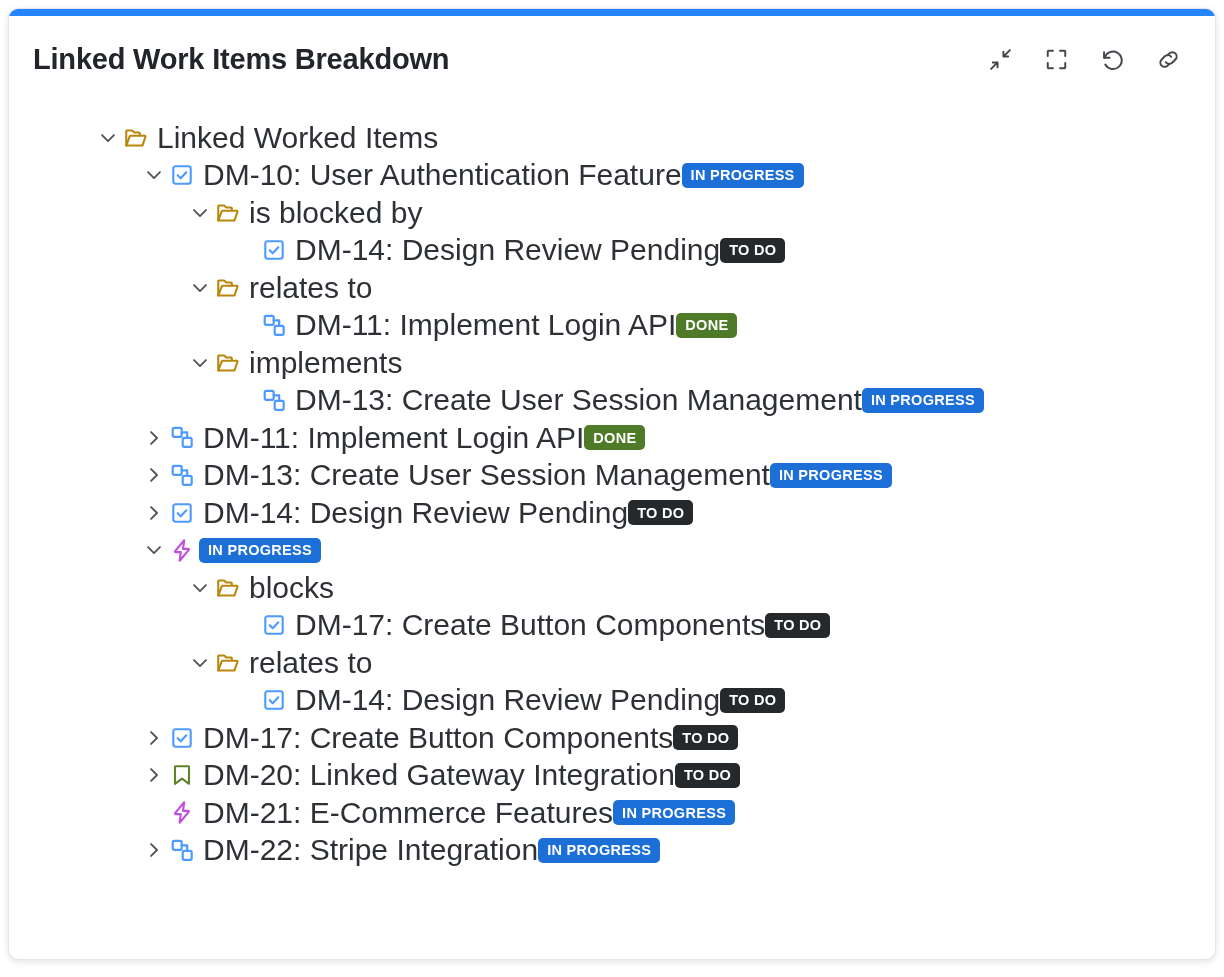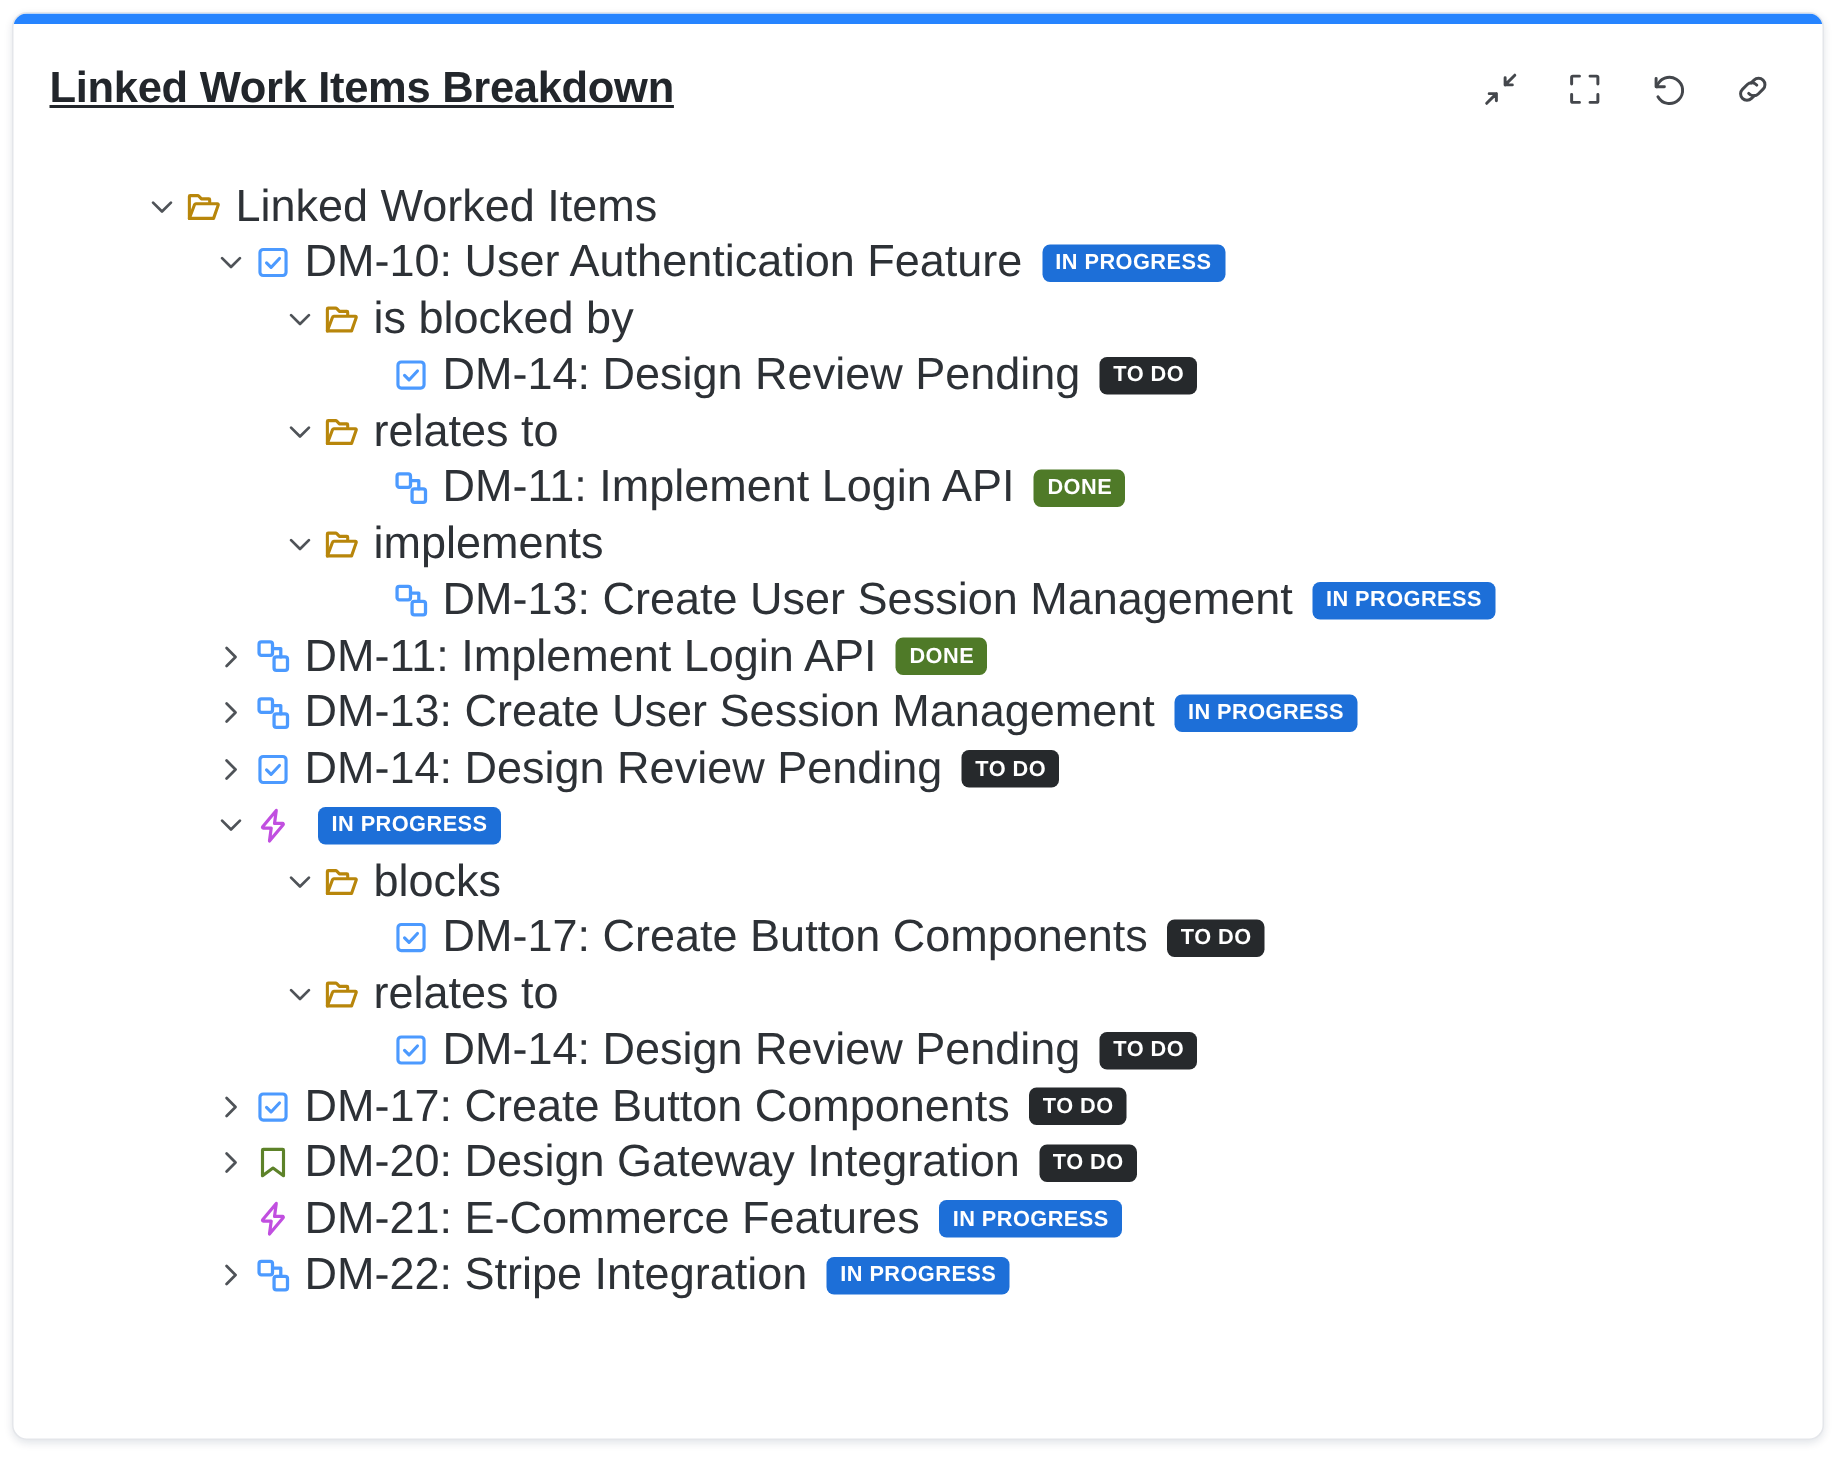--- a/index.html
+++ b/index.html
@@ -33,21 +33,20 @@
     align-items: center;
     justify-content: space-between;
     padding: 0 28px 0 24px;
   }
   .card-title {
     font-size: 29px;
     font-weight: bold;
     color: #22262b;
     letter-spacing: -0.2px;
     white-space: nowrap;
-    text-decoration: underline;
   }
   .header-actions {
     display: flex;
     align-items: center;
     gap: 18px;
   }
   .icon-btn {
     width: 38px; height: 38px;
     display: flex; align-items: center; justify-content: center;
     border-radius: 5px;
@@ -81,21 +80,21 @@
     display: flex; align-items: center; justify-content: center;
     margin-right: 2px;
   }
   .label {
     font-size: 30px;
     color: #2d3136;
     margin-left: 4px;
     line-height: 1;
   }
   .badge {
-    margin-left: 13px;
+    margin-left: 0;
     display: inline-flex;
     align-items: center;
     height: 25px;
     padding: 0 9px;
     border-radius: 5px;
     font-size: 14.5px;
     font-weight: bold;
     letter-spacing: 0.3px;
     color: #ffffff;
     text-transform: uppercase;
@@ -386,21 +385,21 @@
         <span class="twisty">
           <svg width="22" height="22" viewBox="0 0 24 24" fill="none" stroke="#4f5358" stroke-width="2" stroke-linecap="round" stroke-linejoin="round">
             <path d="M8.8 5.5 15.3 12l-6.5 6.5"></path>
           </svg>
         </span>
         <span class="node-icon">
           <svg width="24" height="24" viewBox="0 0 24 24" fill="none" stroke="#5d8229" stroke-width="2.1" stroke-linecap="round" stroke-linejoin="round">
             <path d="M5.6 3.2h12.8a.6.6 0 0 1 .6.6v17l-7-5.1-7 5.1v-17a.6.6 0 0 1 .6-.6Z"></path>
           </svg>
         </span>
-        <span class="label">DM-20: Design Gateway Integration</span>
+        <span class="label">DM-20: Linked Gateway Integration</span>
         <span class="badge todo">TO DO</span>
       </div>
       <div class="row" style="padding-left: 112px;">
         <span class="twisty hidden"></span>
         <span class="node-icon">
           <svg width="25" height="25" viewBox="0 0 24 24" fill="none" stroke="#c14fe0" stroke-width="2.05" stroke-linecap="round" stroke-linejoin="round">
             <path d="M13.6 2.2 4.9 12.6a.55.55 0 0 0 .42.9h5.05l-1.1 8.3 8.75-10.4a.55.55 0 0 0-.42-.9h-5.1Z"></path>
           </svg>
         </span>
         <span class="label">DM-21: E-Commerce Features</span>

